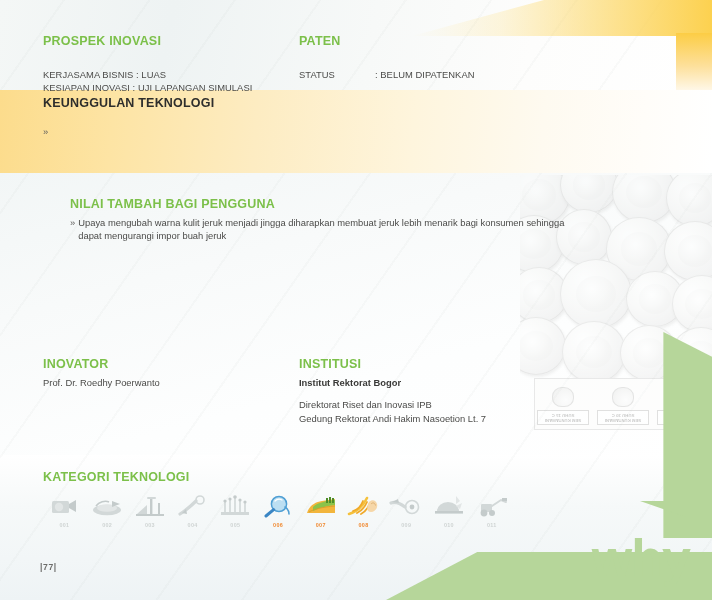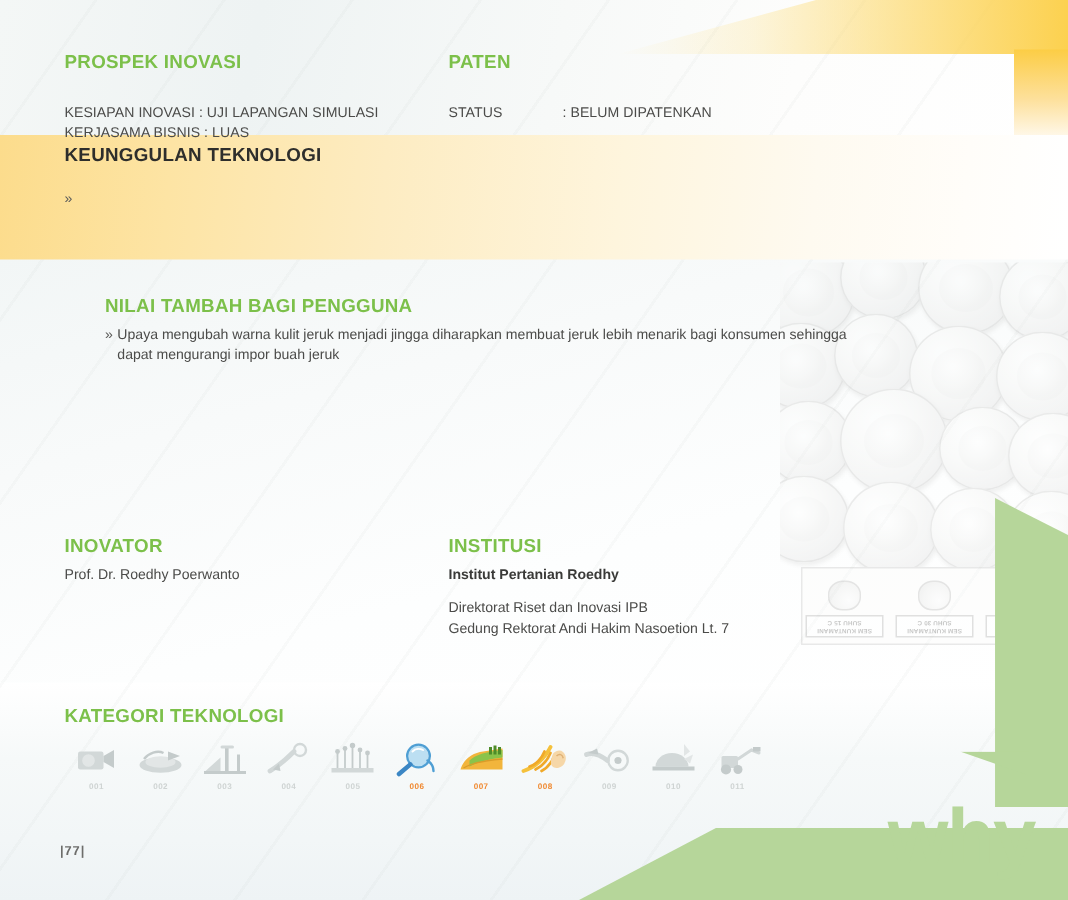--- a/index.html
+++ b/index.html
@@ -335,22 +335,22 @@
   <div class="green-panel"></div>
   <div class="green-spike"></div>
   <div class="green-ribbon"></div>
 
   <div class="why-word">why</div>
 
   <div class="content">
 
     <div class="blk-prospek">
       <div class="sec-title">PROSPEK INOVASI</div>
+      <div class="body-txt caps">KERJASAMA BISNIS : LUAS</div>
       <div class="body-txt caps">KESIAPAN INOVASI : UJI LAPANGAN SIMULASI</div>
-      <div class="body-txt caps">KERJASAMA BISNIS : LUAS</div>
     </div>
 
     <div class="blk-paten">
       <div class="sec-title">PATEN</div>
       <div class="kv-row">
         <div class="body-txt caps kv-key">STATUS</div>
         <div class="body-txt caps">: BELUM DIPATENKAN</div>
       </div>
     </div>
 
@@ -369,21 +369,21 @@
       </div>
     </div>
 
     <div class="blk-inovator">
       <div class="sec-title">INOVATOR</div>
       <div class="body-txt">Prof. Dr. Roedhy Poerwanto</div>
     </div>
 
     <div class="blk-institusi">
       <div class="sec-title">INSTITUSI</div>
-      <div class="body-txt inst-name">Institut Pertanian Roedhy</div>
+      <div class="body-txt inst-name">Institut Rektorat Bogor</div>
       <div class="body-txt">Direktorat Riset dan Inovasi IPB</div>
       <div class="body-txt">Gedung Rektorat Andi Hakim Nasoetion Lt. 7</div>
     </div>
 
     <div class="blk-kategori">
       <div class="sec-title">KATEGORI TEKNOLOGI</div>
       <div class="icon-row" id="icon-row">
           <div class="icon-cell">
             <div class="icon-art">
               <svg viewBox="0 0 34 26">

